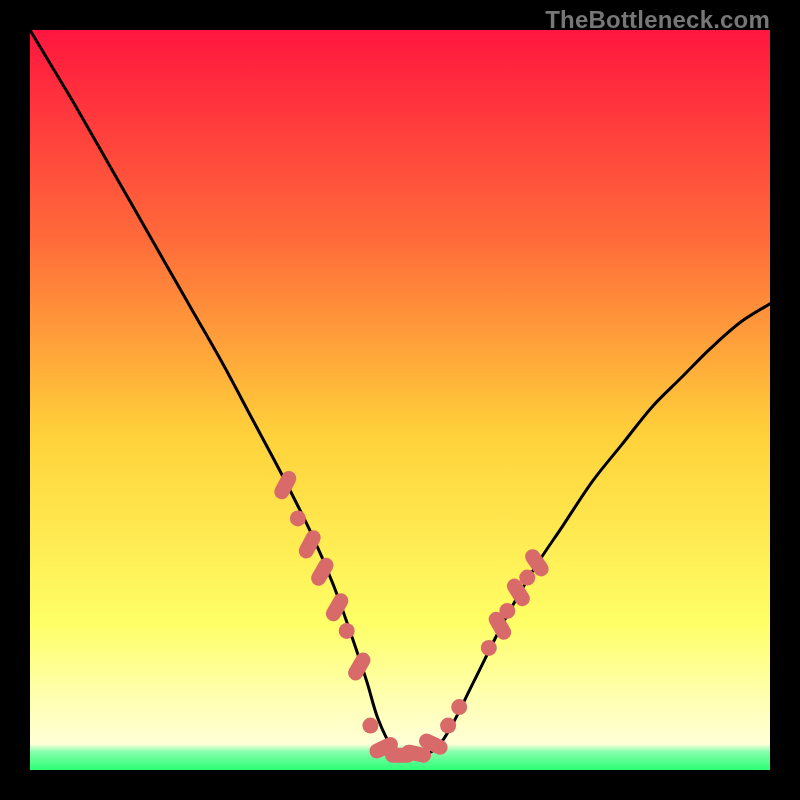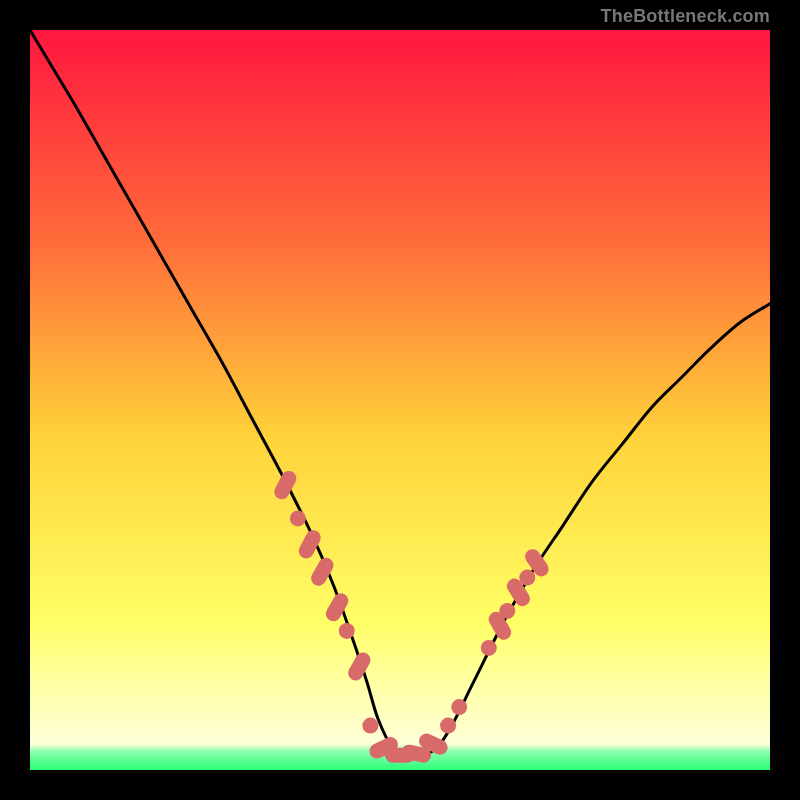--- a/index.html
+++ b/index.html
@@ -25,21 +25,21 @@
     top: 0;
     width: 740px;
     height: 740px;
     overflow: hidden;
   }
   .attribution {
     position: absolute;
     top: 6px;
     right: 30px;
     color: #777;
-    font-size: 18px;
+    font-size: 24px;
     font-weight: 600;
     letter-spacing: 0.2px;
   }
 </style>
 </head>
 <body>
 
 <div class="attribution">TheBottleneck.com</div>
 
 <div class="frame">

